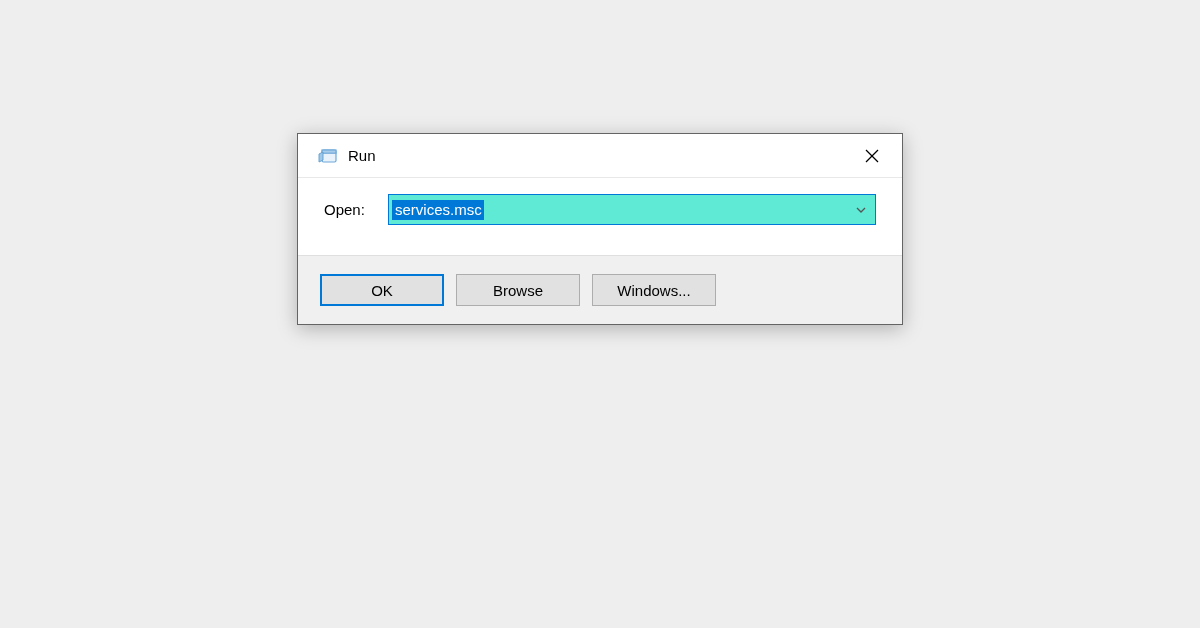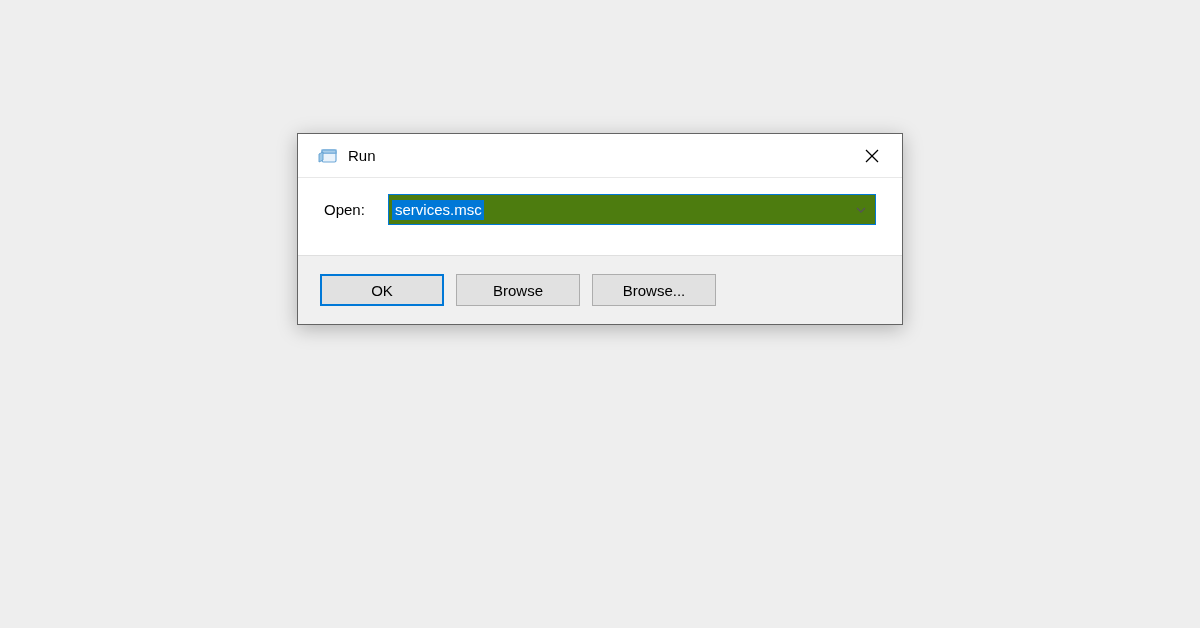--- a/index.html
+++ b/index.html
@@ -77,21 +77,21 @@
     }
     .open-row .open-label {
       width: 52px;
       font-size: 15px;
       color: #000;
     }
     .open-row .combo {
       flex: 1;
       height: 31px;
       border: 1px solid #0078d7;
-      background: #4d7c0f;
+      background: #5eead4;
       position: relative;
       display: flex;
       align-items: center;
     }
     .open-row .combo .combo-text {
       background: #0078d7;
       color: #ffffff;
       padding: 2px 2px 3px 3px;
       margin-left: 3px;
       font-size: 15px;
@@ -162,16 +162,16 @@
         <svg viewBox="0 0 12 12">
           <polyline points="2,4 6,8 10,4" fill="none" stroke="#555" stroke-width="1.3"></polyline>
         </svg>
       </div>
     </div>
   </div>
 
   <div class="button-bar">
     <button class="primary">OK</button>
     <button>Browse</button>
-    <button>Browse...</button>
+    <button>Windows...</button>
   </div>
 
 </div>
 
 </body></html>

